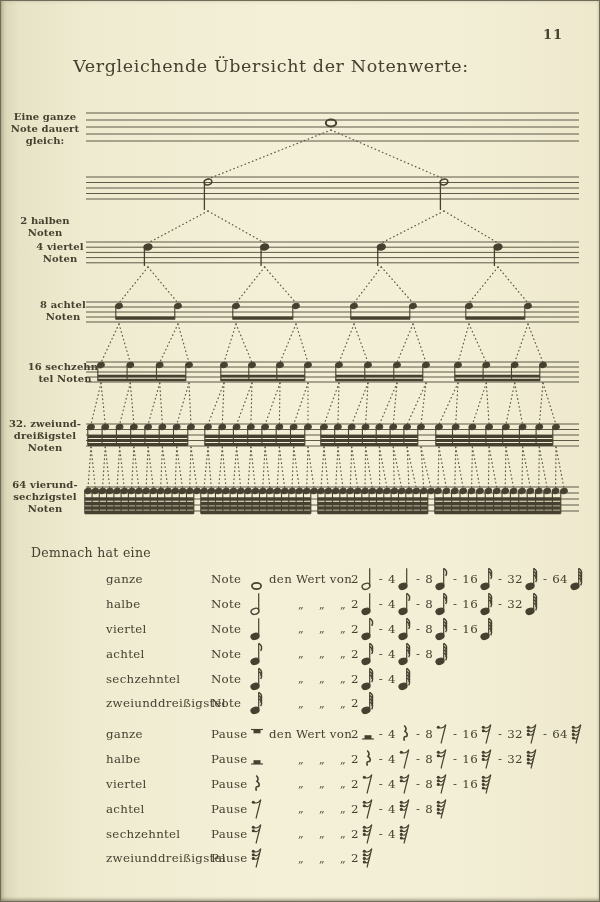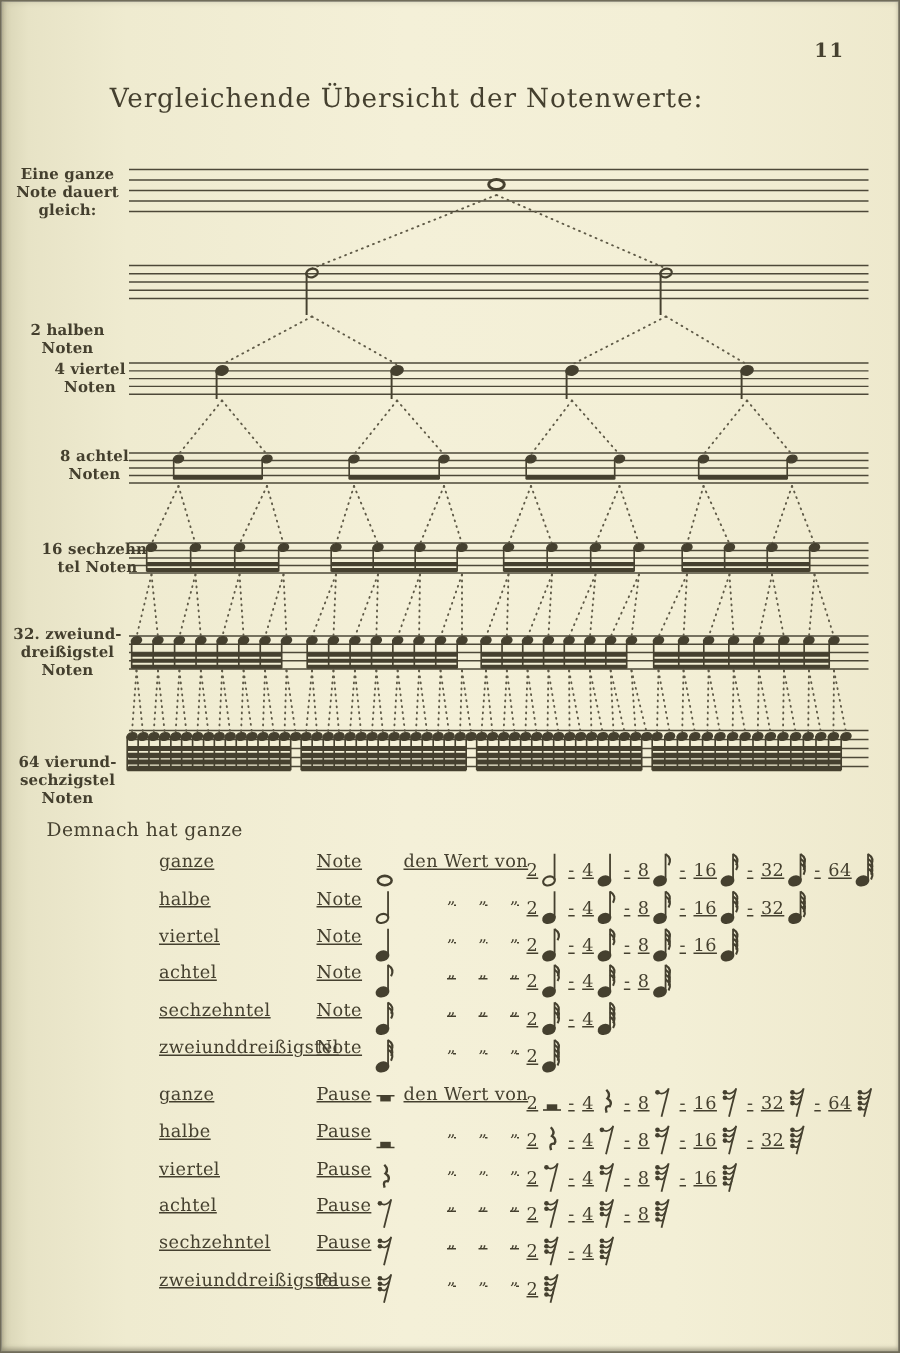--- a/index.html
+++ b/index.html
@@ -14,21 +14,21 @@
   .pagenum{position:absolute;top:26px;right:36px;font-size:13px;font-weight:bold;letter-spacing:1px;}
   .title{position:absolute;top:55px;left:70px;width:400px;text-align:center;
     font-size:17.5px;letter-spacing:.6px;white-space:nowrap;}
   #diagram{position:absolute;left:0;top:0;pointer-events:none;}
   .dlabel{position:absolute;width:86px;text-align:center;
     font-size:10px;font-weight:bold;line-height:12.2px;letter-spacing:.1px;color:#443f2e;}
   .intro{position:absolute;top:544px;left:30px;font-size:12.5px;letter-spacing:.3px;}
   .vtable{position:absolute;left:105px;right:4px;}
   #note-table{top:566px;}
   #pause-table{top:721px;}
-  .trow{display:flex;align-items:flex-start;height:24.8px;font-size:11.8px;letter-spacing:.3px;text-decoration:underline;}
+  .trow{display:flex;align-items:center;height:24.8px;font-size:11.8px;letter-spacing:.3px;}
   .c-label{width:105px;flex:none;}
   .c-kind{width:38px;flex:none;}
   .c-sym{width:20px;flex:none;display:flex;align-items:center;}
   .c-wert{width:80px;flex:none;display:flex;align-items:center;justify-content:flex-end;gap:15px;padding-right:3px;box-sizing:border-box;white-space:nowrap;}
   .c-wert.first{justify-content:flex-start;gap:0;}
   .c-vals{display:flex;align-items:center;}
   .num{margin:0 1px 0 2px;}
   .sep{margin:0 3px;}
   .gl{display:block;}
   .ditto{font-size:11px;}
@@ -495,23 +495,23 @@
       <line x1="433.8" y1="507" x2="559.8" y2="507" stroke="#45402f" stroke-width="3.4"></line>
       <line x1="433.8" y1="511.5" x2="559.8" y2="511.5" stroke="#45402f" stroke-width="3.4"></line>
     </svg>
   <div id="dlabels">
       <div class="dlabel" style="top: 110px; left: 1px;">Eine ganze<br>Note dauert<br>gleich:</div>
       <div class="dlabel" style="top: 178px; left: 1px; margin-top: 36px;">2 halben<br>Noten</div>
       <div class="dlabel" style="top: 240px; left: 16px;">4 viertel<br>Noten</div>
       <div class="dlabel" style="top: 298px; left: 19px;">8 achtel<br>Noten</div>
       <div class="dlabel" style="top: 360px; left: 1px; margin-left: 20px;">16 sechzehn-<br>tel Noten</div>
       <div class="dlabel" style="top: 417px; left: 1px;">32. zweiund-<br>dreißigstel<br>Noten</div>
-      <div class="dlabel" style="top: 478px; left: 1px; margin-top: 24px;">64 vierund-<br>sechzigstel<br>Noten</div>
+      <div class="dlabel" style="top: 478px; left: 1px;">64 vierund-<br>sechzigstel<br>Noten</div>
     </div>
-  <div class="intro">Demnach hat ganze</div>
+  <div class="intro">Demnach hat eine</div>
   <div id="note-table" class="vtable">
       <div class="trow">
         <span class="c-label">ganze</span>
         <span class="c-kind">Note</span>
         <span class="c-sym">
           <svg class="gl" width="16" height="26" viewBox="0 0 16 26">
             <ellipse cx="7.5" cy="20" rx="4.6" ry="3.1" fill="none" stroke="#45402f" stroke-width="1.7"></ellipse>
           </svg>
         </span>
         <span class="c-wert first">den Wert von</span>

